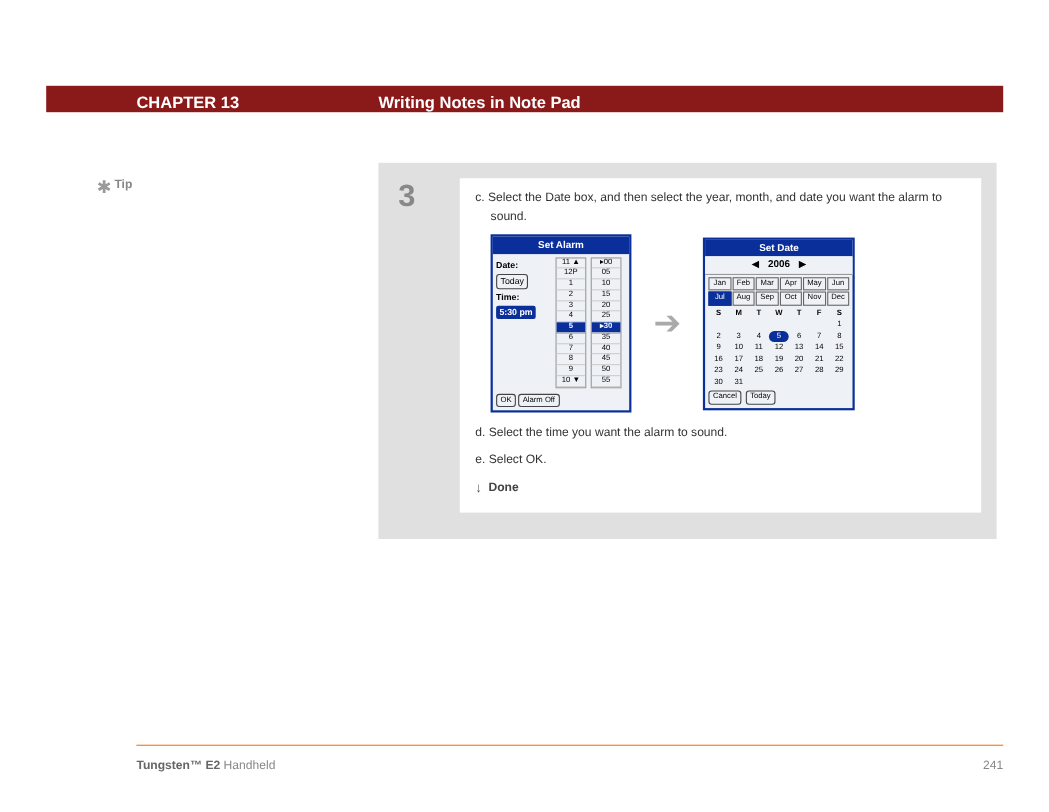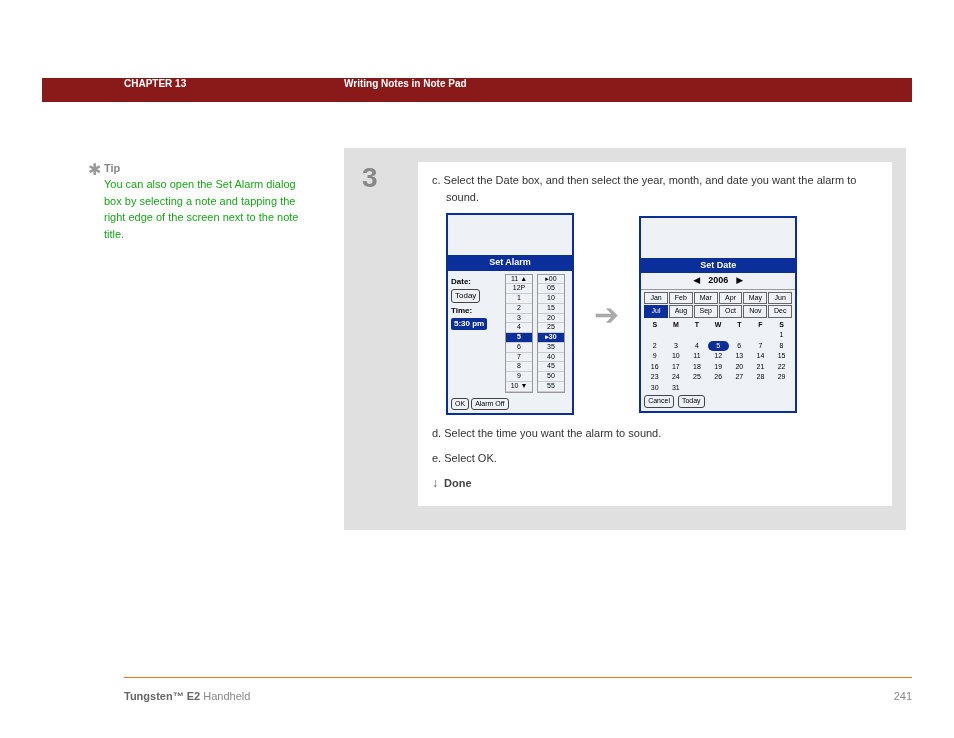--- a/index.html
+++ b/index.html
@@ -14,22 +14,22 @@
   }
   .header-bar {
     position: absolute;
     top: 78px;
     left: 42px;
     right: 42px;
     height: 24px;
     background: #8a1a1a;
     color: #fff;
     display: flex;
-    align-items: flex-start;
-    font-size: 10px;
+    align-items: flex-end;
+    font-size: 15px;
     font-weight: bold;
   }
   .chapter { margin-left: 82px; width: 220px; }
   .section-title { margin-left: 0; }
   .tip-block {
     position: absolute;
     top: 162px;
     left: 104px;
     width: 195px;
   }
@@ -66,34 +66,34 @@
   .sub { margin-left: 14px; text-indent: -14px; margin-bottom: 8px; }
   .sub .letter { display: inline-block; width: 14px; }
   .link { font-weight: bold; text-decoration: underline; }
   .screens { display: flex; align-items: center; gap: 20px; margin: 8px 0 10px 14px; }
   .palm-box {
     border: 2px solid #0a2f9a;
     background: #eef2f7;
     font-size: 8px;
     color: #000;
   }
-  .palm-title { background: #0a2f9a; color: #fff; text-align: center; font-weight: bold; font-size: 9px; padding: 1px 0; margin-top: 40px; }
+  .palm-title { background: #0a2f9a; color: #fff; text-align: center; font-weight: bold; font-size: 9px; padding: 1px 0; }
   .set-alarm { width: 128px; }
   .sa-body { display: flex; padding: 3px; gap: 4px; }
   .sa-left { width: 50px; }
   .sa-left .lbl { font-weight: bold; margin-top: 2px; }
   .sa-pill { border: 1px solid #444; border-radius: 3px; padding: 0 3px; display: inline-block; font-size: 8px; margin-top: 1px; }
   .sa-time { background: #0a2f9a; color: #fff; border-radius: 2px; padding: 0 3px; display: inline-block; font-size: 8px; font-weight:bold; margin-top:1px; }
   .sa-col { width: 28px; border: 1px solid #999; font-size: 7px; }
   .sa-col div { text-align: center; border-bottom: 1px solid #ccc; padding: 0; line-height: 1.25; }
   .sa-col .sel { background: #0a2f9a; color: #fff; font-weight: bold; }
   .sa-buttons { padding: 2px 3px 3px 3px; display:flex; gap:2px; }
   .sa-btn { border: 1px solid #444; border-radius: 3px; font-size: 7px; padding: 0 3px; }
   .arrow-big { color: #aaa; font-size: 30px; }
-  .set-date { width: 158px; }
+  .set-date { width: 138px; }
   .sd-year-row { display:flex; justify-content:center; gap:8px; background:#0a2f9a; color:#fff; padding:1px 0; font-size:9px; }
   .sd-inner { padding: 2px 3px 3px 3px; }
   .sd-months { display: grid; grid-template-columns: repeat(6,1fr); gap:1px; }
   .sd-months div { border: 1px solid #666; font-size: 7px; text-align:center; padding: 0 0; }
   .sd-months .msel { background: #0a2f9a; color:#fff; border-color:#0a2f9a; }
   .sd-dow { display: grid; grid-template-columns: repeat(7,1fr); font-weight: bold; font-size: 7px; text-align:center; margin-top:2px; }
   .sd-days { display: grid; grid-template-columns: repeat(7,1fr); font-size: 7px; text-align:center; }
   .sd-days .dsel { background: #0a2f9a; color:#fff; border-radius: 5px; }
   .sd-buttons { margin-top: 2px; display:flex; gap:4px; }
   .done-row { margin-left: 0; margin-top: 6px; display:flex; align-items:center; gap:6px; color:#444; font-weight:bold; font-size:11px;}
@@ -116,21 +116,20 @@
 <body>
 
 <div class="header-bar">
   <span class="chapter">CHAPTER 13</span>
   <span class="section-title">Writing Notes in Note Pad</span>
 </div>
 
 <div class="tip-block">
   <span class="tip-star">✱</span>
   <div class="tip-label">Tip</div>
-  <div class="tip-text">You can also open the Set Alarm dialog box by selecting a note and tapping the right edge of the screen next to the note title.</div>
 </div>
 
 <div class="step-panel">
   <div class="step-inner">
     <div class="step-num">3</div>
     <div class="step-body">
       <p class="sub">c.  Select the Date box, and then select the year, month, and date you want the alarm to sound.</p>
 
       <div class="screens">
 

